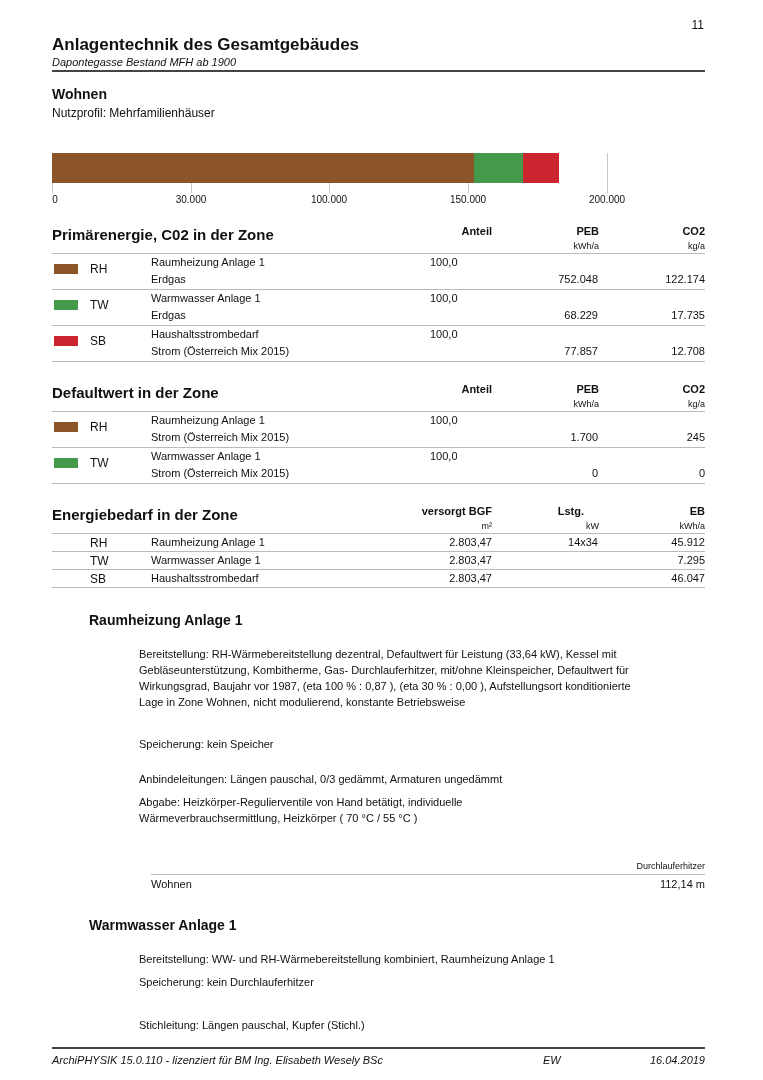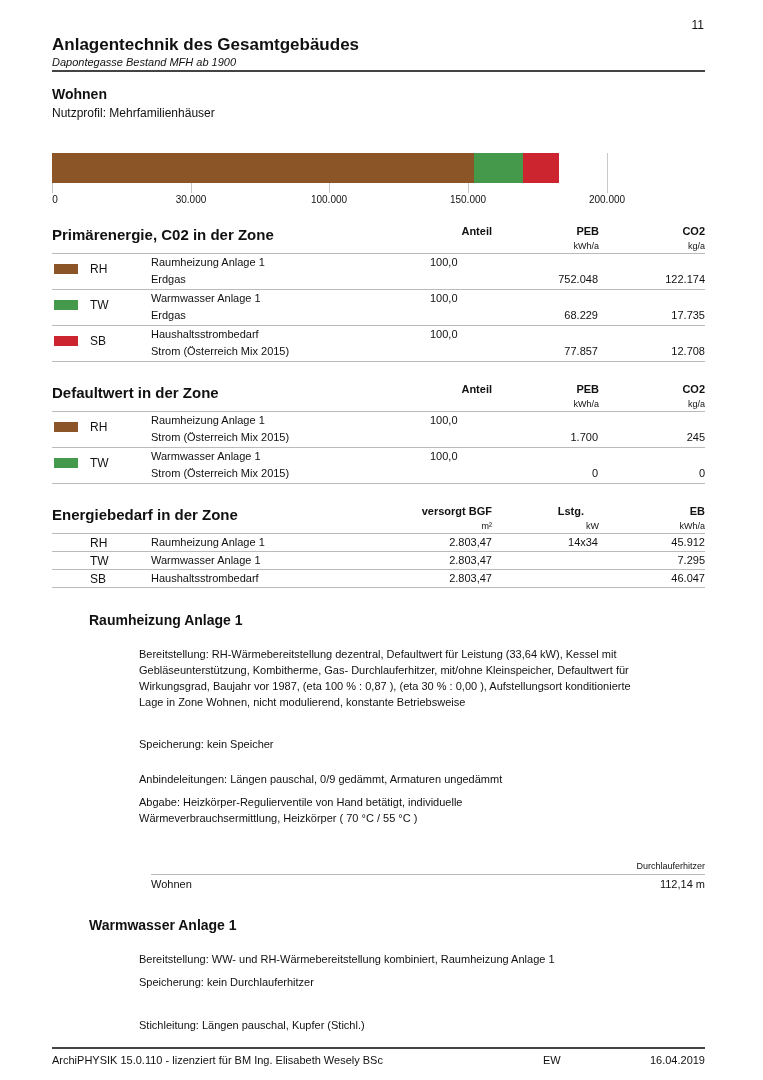--- a/index.html
+++ b/index.html
@@ -22,21 +22,21 @@
   .unit { position: absolute; font-size: 9px; text-align: right; }
   .hline { position: absolute; left: 52px; width: 653px; height: 1px; background: #bbb; }
   .cell { position: absolute; font-size: 11px; }
   .r { text-align: right; }
   .swatch { position: absolute; left: 54px; width: 24px; height: 10px; }
   .code { position: absolute; left: 90px; font-size: 12px; }
 
   .sys-title { position: absolute; left: 89px; font-size: 14px; font-weight: bold; }
   .para { position: absolute; left: 139px; width: 500px; font-size: 11px; line-height: 16px; }
   .footer-line { left: 52px; top: 1047px; width: 653px; height: 2px; background: #444; }
-  .footer { top: 1054px; font-size: 11px; }
+  .footer { top: 1054px; font-size: 11px; font-style: italic; }
 </style>
 </head>
 <body>
 
 <div class="abs page-num">11</div>
 <div class="abs title">Anlagentechnik des Gesamtgebäudes</div>
 <div class="abs subtitle">Dapontegasse Bestand MFH ab 1900</div>
 <div class="abs rule-thick" style="top:70px"></div>
 
 <div class="abs zone-title">Wohnen</div>
@@ -154,21 +154,21 @@
   <div class="cell r" style="left:380px; width:112px; top:572px">2.803,47</div>
   <div class="cell r" style="left:520px; width:78px; top:572px"></div>
   <div class="cell r" style="left:600px; width:105px; top:572px">46.047</div>
   <div class="hline" style="top:587px"></div>
 </div>
 
 <div>
   <div class="sys-title" style="top:612px">Raumheizung  Anlage 1</div>
   <div class="para" style="top:646px; width:495px">Bereitstellung: RH-Wärmebereitstellung dezentral, Defaultwert für Leistung  (33,64 kW), Kessel mit Gebläseunterstützung, Kombitherme, Gas- Durchlauferhitzer, mit/ohne Kleinspeicher, Defaultwert für Wirkungsgrad, Baujahr vor 1987, (eta 100 % : 0,87 ), (eta 30 % : 0,00 ), Aufstellungsort konditionierte Lage in Zone Wohnen, nicht modulierend, konstante Betriebsweise</div>
   <div class="para" style="top:736px">Speicherung: kein Speicher</div>
-  <div class="para" style="top:771px">Anbindeleitungen: Längen pauschal, 0/9 gedämmt, Armaturen ungedämmt</div>
+  <div class="para" style="top:771px">Anbindeleitungen: Längen pauschal, 0/3 gedämmt, Armaturen ungedämmt</div>
   <div class="para" style="top:794px; width:360px">Abgabe: Heizkörper-Regulierventile von Hand betätigt, individuelle Wärmeverbrauchsermittlung, Heizkörper ( 70 °C / 55 °C )</div>
   <div class="unit" style="left:560px; width:145px; top:861px">Durchlauferhitzer</div>
   <div class="abs" style="left:151px; top:874px; width:554px; height:1px; background:#bbb;"></div>
   <div class="cell" style="left:151px; top:878px">Wohnen</div>
   <div class="cell r" style="left:560px; width:145px; top:878px">112,14 m</div>
 </div>
 
 <div>
   <div class="sys-title" style="top:917px">Warmwasser Anlage 1</div>
   <div class="para" style="top:951px; width:520px">Bereitstellung: WW- und RH-Wärmebereitstellung  kombiniert, Raumheizung  Anlage 1</div>

